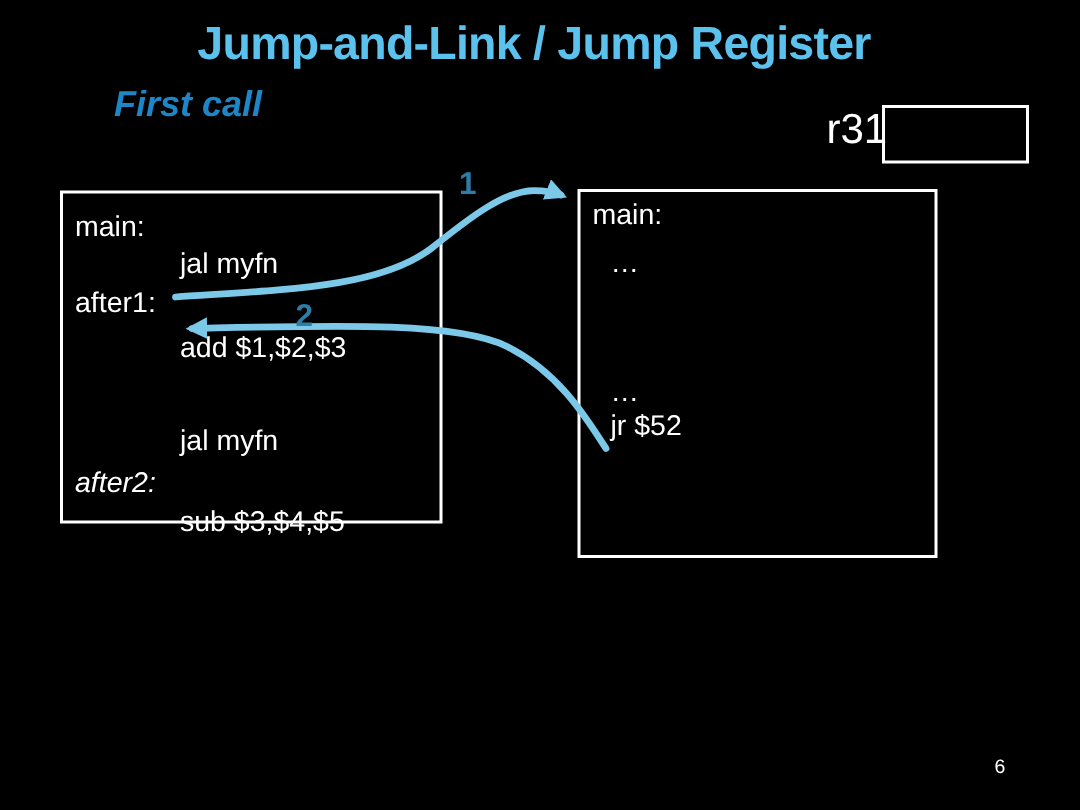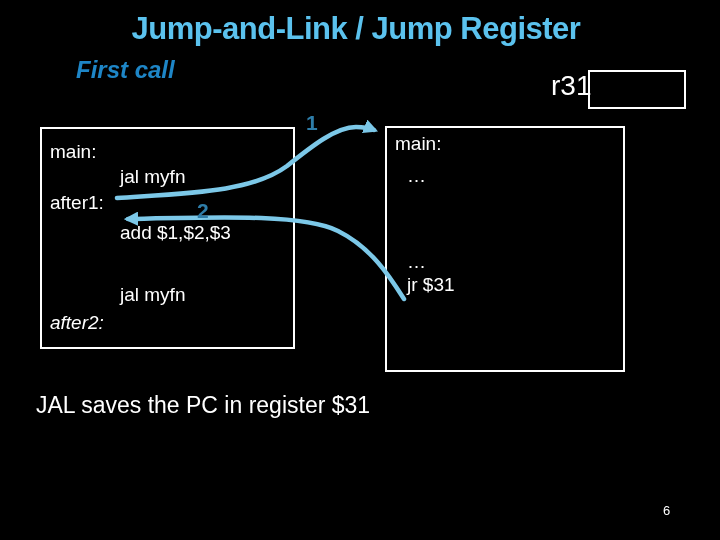--- a/index.html
+++ b/index.html
@@ -108,39 +108,39 @@
   <span class="register-label">r31</span>
   <div class="register-value-box"></div>
 
   <div class="code-box box-main">
     <div class="code-line m1">main:</div>
     <div class="code-line m2">jal myfn</div>
     <div class="code-line m3">after1:</div>
     <div class="code-line m4">add $1,$2,$3</div>
     <div class="code-line m5">jal myfn</div>
     <div class="code-line m6">after2:</div>
+    <div class="code-line m7">sub $3,$4,$5</div>
   </div>
 
   <div class="code-box box-myfn">
     <div class="code-line f1">main:</div>
     <div class="code-line f2">…</div>
     <div class="code-line f3">…</div>
-    <div class="code-line f4">jr $31</div>
+    <div class="code-line f4">jr $52</div>
   </div>
 
   <svg class="arrow-svg" viewBox="0 0 720 540" xmlns="http://www.w3.org/2000/svg">
     <defs>
       <marker id="arrowhead" viewBox="0 0 10 10" refX="7" refY="5" markerWidth="3.2" markerHeight="3.2" orient="auto-start-reverse">
         <path d="M0,0 L10,5 L0,10 z"></path>
       </marker>
     </defs>
     <path class="flow" d="M117,198 C190,193 252,192 287,166 C312,146 336,127 356,127 C363,127 369,128 374,130" marker-end="url(#arrowhead)"></path>
     <path class="flow" d="M404,299 C390,277 372,248 338,231 C304,214 220,217 128,219" marker-end="url(#arrowhead)"></path>
   </svg>
 
   <div class="arrow-label arrow-label-1">1</div>
   <div class="arrow-label arrow-label-2">2</div>
 
-  <p class="note note-1">JAL saves the PC in register $31</p>
 
   <div class="page-number">6</div>
 
 </div>
 
 </body></html>

